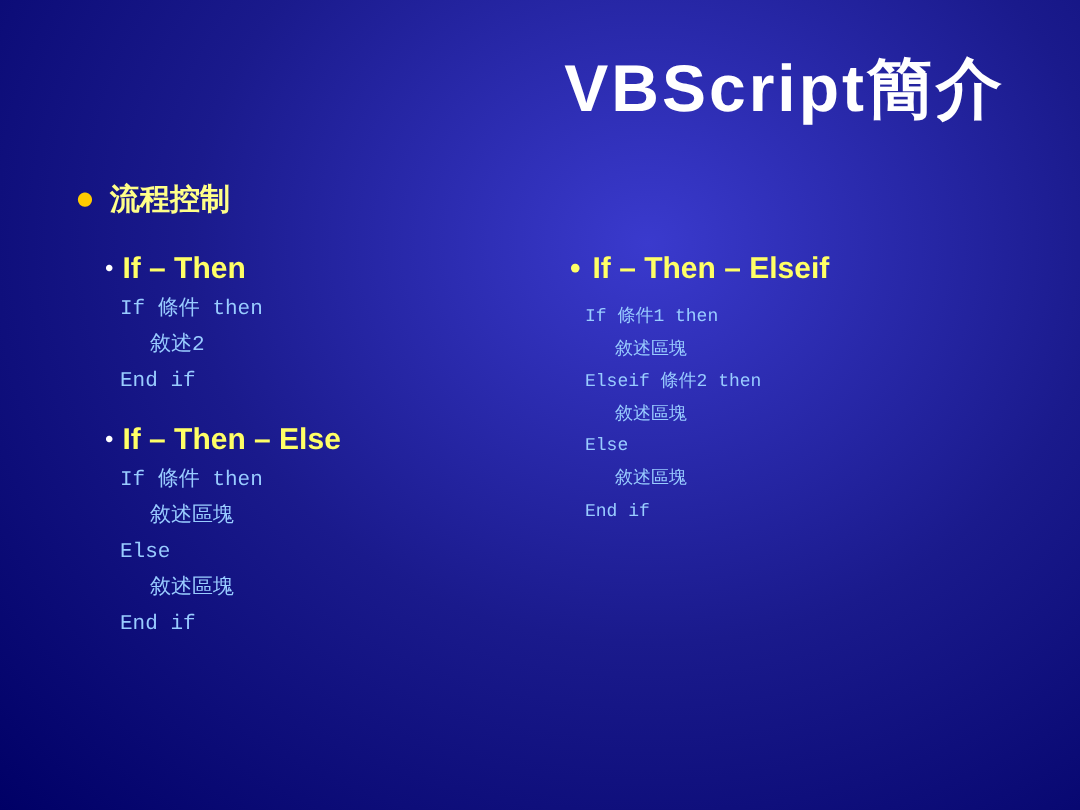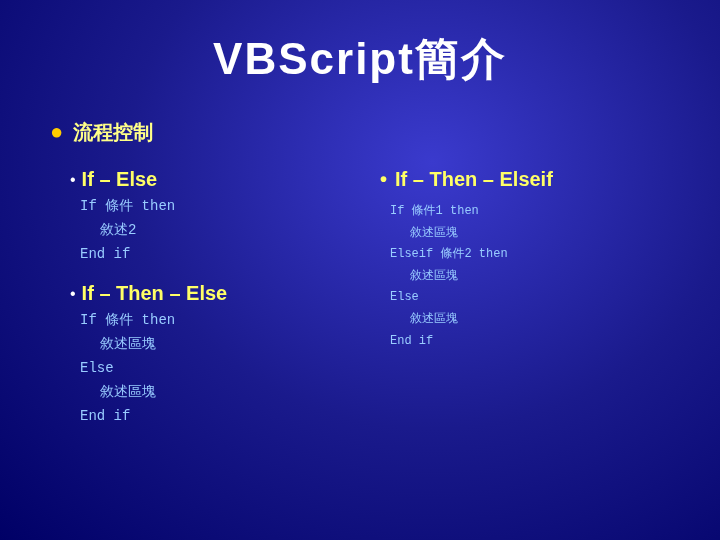--- a/index.html
+++ b/index.html
@@ -14,21 +14,21 @@
 
     .slide {
       width: 720px;
       height: 540px;
       background: radial-gradient(ellipse at 60% 30%, #3a3acd 0%, #1a1a8c 50%, #000066 100%);
       position: relative;
       padding: 30px 50px;
     }
 
     .title {
-      text-align: center;
+      text-align: right;
       color: white;
       font-size: 44px;
       font-weight: bold;
       margin-bottom: 30px;
       letter-spacing: 2px;
     }
 
     .content-area {
       display: flex;
       gap: 40px;
@@ -113,21 +113,21 @@
     <span class="flow-label">流程控制</span>
   </div>
 
   <div class="content-area">
 
     <div class="left-col">
 
       <div class="section">
         <div class="sub-bullet">
           <span class="sub-bullet-dot">•</span>
-          <span style="color:#ffff66; font-size:20px; font-weight:bold;">If – Else</span>
+          <span style="color:#ffff66; font-size:20px; font-weight:bold;">If – Then</span>
         </div>
         <div class="code-block">
           <div>If 條件 then</div>
           <div class="indent">敘述2</div>
           <div>End if</div>
         </div>
       </div>
 
       <div class="section">
         <div class="sub-bullet">

